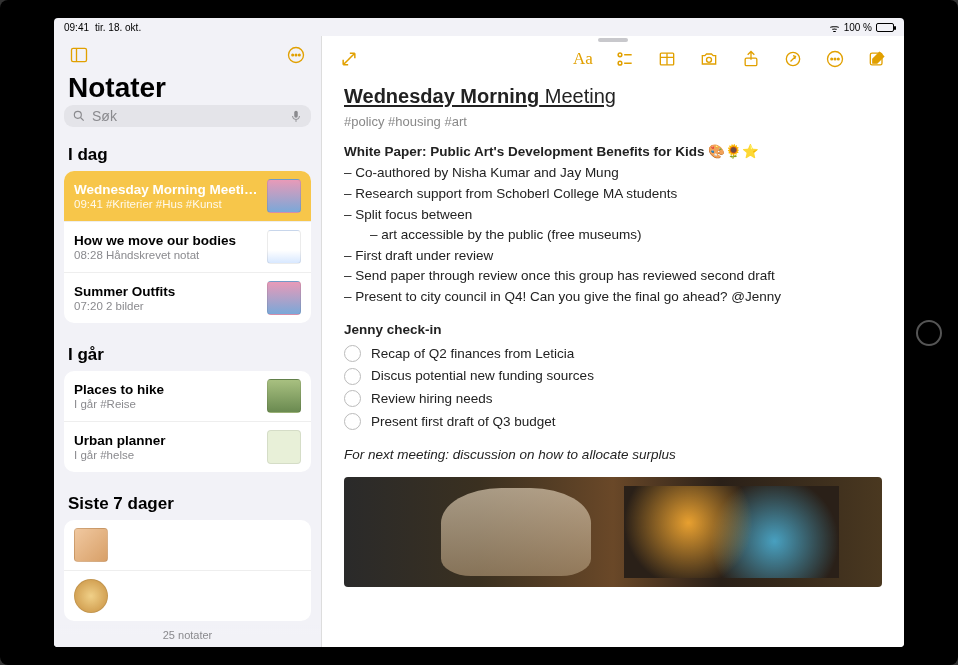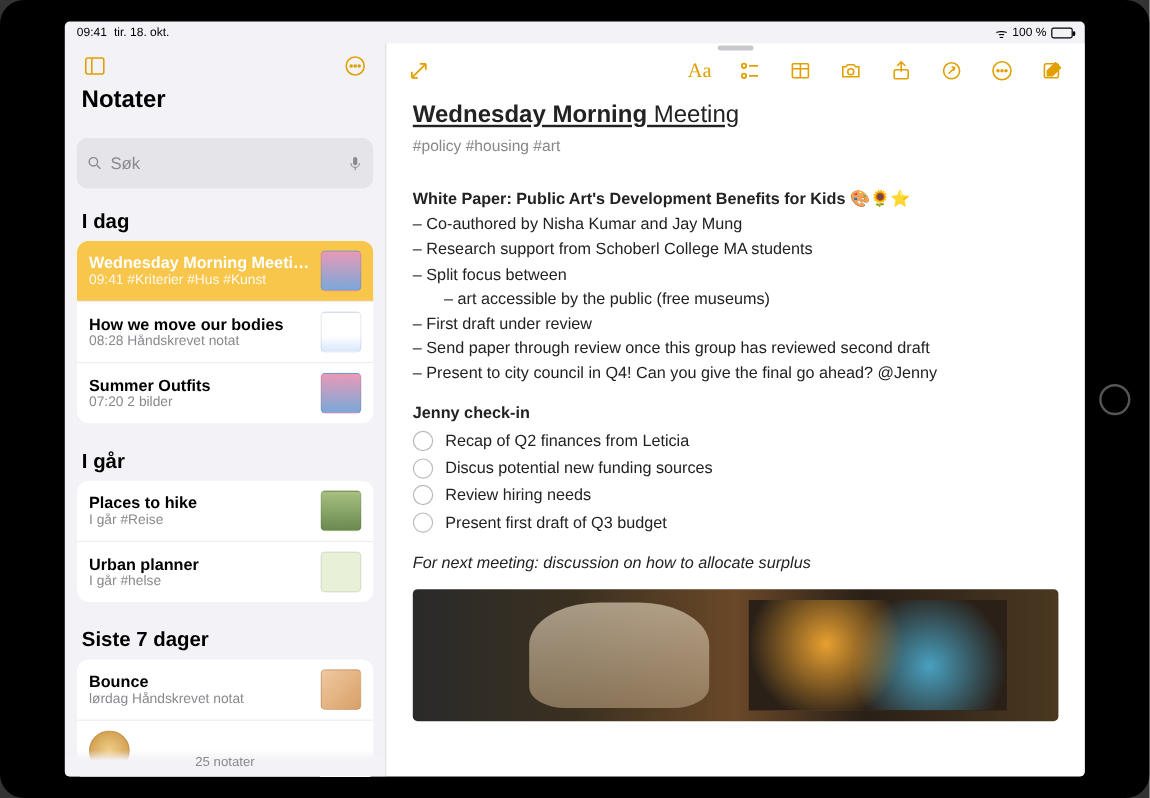--- a/index.html
+++ b/index.html
@@ -9,21 +9,21 @@
     display: flex;
     justify-content: center;
     align-items: center;
     height: 665px;
     width: 958px;
     overflow: hidden;
   }
   .ipad-frame {
     width: 958px; height: 665px;
     background: #000;
-    border-radius: 20px;
+    border-radius: 8px;
     padding: 18px 54px;
     position: relative;
     display: flex;
   }
   .home-button {
     position: absolute; right: 16px; top: 50%;
     transform: translateY(-50%);
     width: 26px; height: 26px; border-radius: 50%;
     border: 2px solid #555;
   }
@@ -64,28 +64,28 @@
     padding: 6px 12px 2px;
   }
   .icon-btn {
     width: 26px; height: 26px;
     display:flex; align-items:center; justify-content:center;
     color: #e1a000;
     cursor:pointer;
   }
   .icon-btn svg { width: 20px; height: 20px; }
   .sidebar-title {
-    font-size: 20px; font-weight: 700;
-    padding: 2px 14px 20px;
+    font-size: 28px; font-weight: 700;
+    padding: 2px 14px 1px;
   }
   .search-wrap { padding: 0 10px 10px; }
   .search {
     background: #e4e4e9;
     border-radius: 9px;
-    height: 42px;
+    height: 22px;
     display:flex; align-items:center;
     padding: 0 8px; gap:6px;
     color: #8a8a8e;
   }
   .search input {
     flex:1; border:none; background:transparent; outline:none;
     font-size: 14px; color:#333;
   }
   .search input::placeholder { color:#8a8a8e; }
   .mic-icon { width:14px; height:14px; }
@@ -163,21 +163,21 @@
     padding: 4px 22px 0;
     font-size: 13.5px; color:#222; line-height:1.45;
   }
   .doc h1 {
     font-size: 20px; font-weight: 700;
     text-decoration: underline;
     text-underline-offset: 2px;
     margin-bottom: 2px;
   }
   .doc h1 .light { font-weight: 400; }
-  .tags { color:#888; font-size: 13px; margin-bottom: 24px; }
+  .tags { color:#888; font-size: 13px; margin-bottom: 10px; }
   .wp-title { font-weight: 700; margin-bottom: 2px; }
   .bullet { margin-bottom: 1px; }
   .indent { padding-left: 26px; }
   .section-h { font-weight: 700; margin-top: 14px; margin-bottom: 4px; }
   .check-row {
     display:flex; align-items:center; gap:10px; margin: 3px 0;
   }
   .check {
     width: 17px; height:17px; border:1.5px solid #bbb; border-radius:50%;
     flex-shrink:0;
@@ -293,24 +293,20 @@
                 <div class="note-text">
                   <div class="note-title">Urban planner</div>
                   <div class="note-sub">I går  #helse</div>
                 </div>
                 <div class="note-thumb thumb-plan"></div>
               </div>
             </div>
             <div class="section-header">Siste 7 dager</div>
             <div class="note-group">
               <div class="note-row">
-                <div class="note-text">
-                  <div class="note-title">Bounce</div>
-                  <div class="note-sub">lørdag  Håndskrevet notat</div>
-                </div>
                 <div class="note-thumb thumb-bounce"></div>
               </div>
               <div class="note-row">
                 <div class="note-thumb thumb-bake"></div>
               </div>
             </div>
           </div>
 
         <div class="sidebar-footer">25 notater</div>
       </div>

